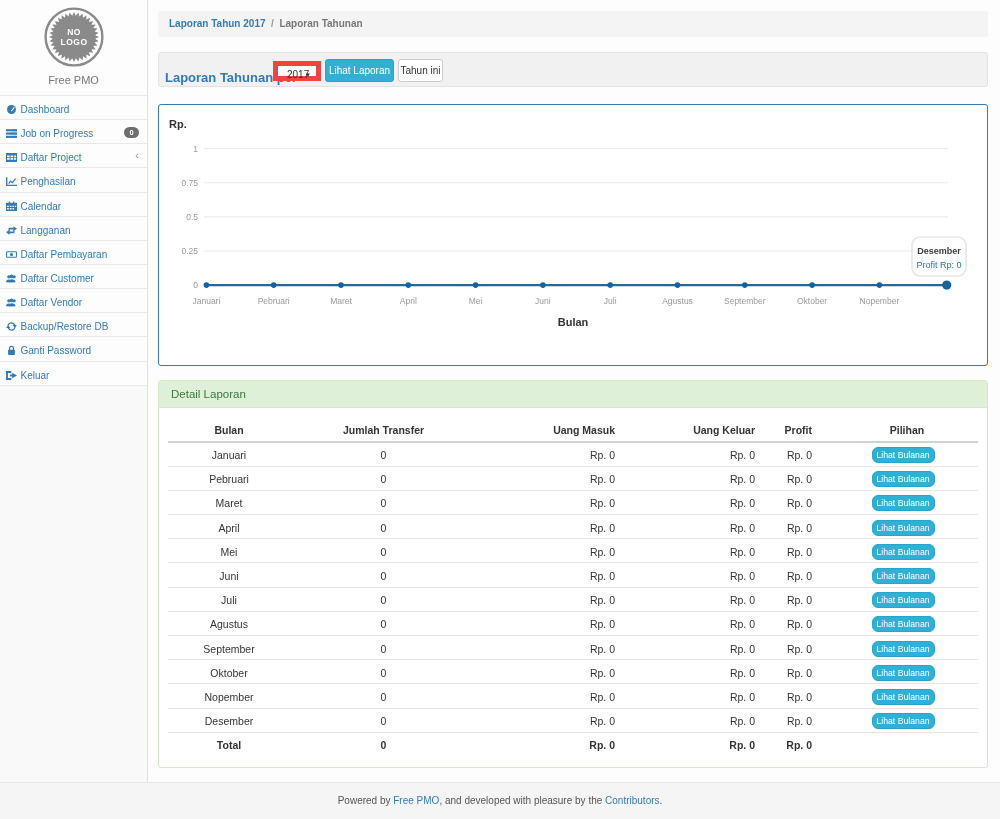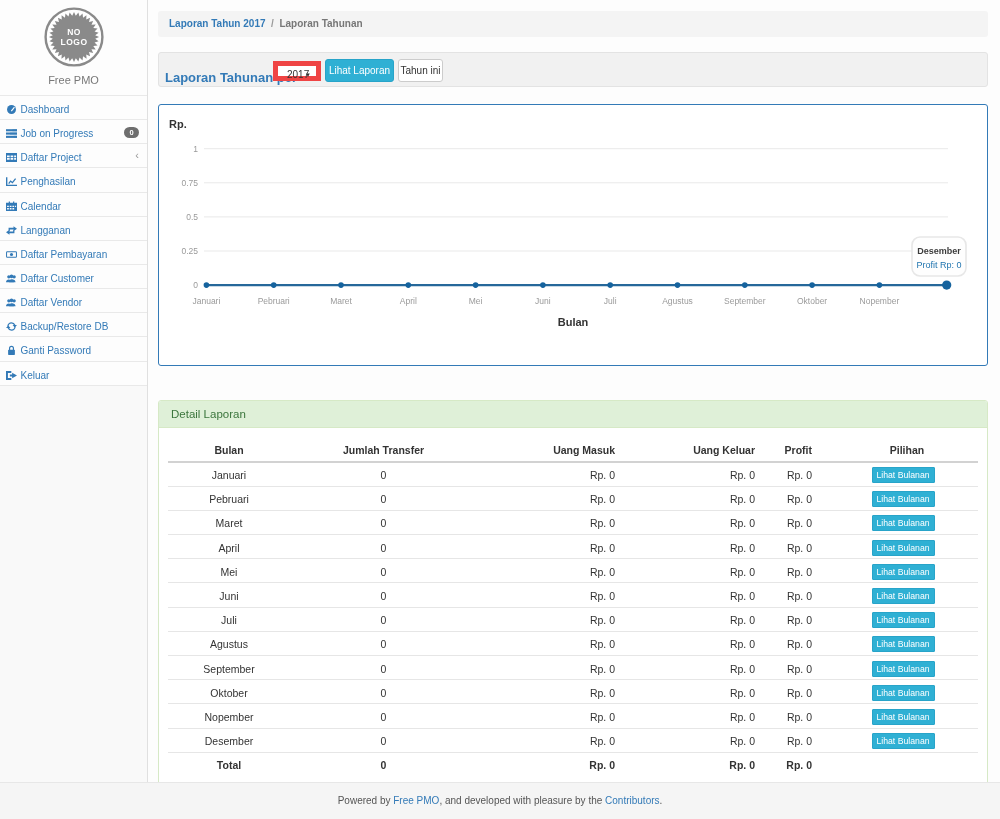--- a/index.html
+++ b/index.html
@@ -20,28 +20,28 @@
 #breadcrumb .cur { color:#777; }
 #formbar { position:absolute; left:10px; top:52px; width:830px; height:35px; background:#f1f1f1; border:1px solid #e3e3e3; border-radius:3px; }
 #formbar .lbl { position:absolute; left:6px; top:8px; line-height:34px; font-size:13px; font-weight:bold; color:#337ab7; }
 #selectbox { position:absolute; left:114px; top:8px; width:48px; height:20px; background:#fff; border:5px solid #ef4444; font-size:10px; color:#333; line-height:18px; padding-left:9px; }
 #selectbox .car { position:absolute; right:5px; top:0px; font-size:6px; color:#333; line-height:18px; }
 .btn { display:inline-block; font-size:10px; text-align:center; border-radius:3px; }
 #btn-lihat { position:absolute; left:166px; top:6px; width:69px; height:23px; line-height:22px; background:#2fb0d4; border:1px solid #28a4c9; color:#fff; }
 #btn-tahun { position:absolute; left:239px; top:6px; width:45px; height:23px; line-height:22px; background:#fff; border:1px solid #ccc; color:#333; }
 #chartpanel { position:absolute; left:10px; top:104px; width:830px; height:262px; background:#fff; border:1px solid #337ab7; border-radius:3px; }
 #chartpanel .hd { height:26px; background:#337ab7; color:#fff; font-size:11.5px; line-height:25px; padding-left:12px; border-radius:2px 2px 0 0; }
-#detailpanel { position:absolute; left:10px; top:380px; width:830px; height:388px; background:#fff; border:1px solid #d6e9c6; border-radius:3px;margin-top:20px; }
+#detailpanel { position:absolute; left:10px; top:380px; width:830px; height:388px; background:#fff; border:1px solid #d6e9c6; border-radius:3px; }
 #detailpanel .hd { height:27px; background:#dff0d8; color:#3c763d; font-size:11.5px; line-height:26px; padding-left:12px; border-bottom:1px solid #d6e9c6; border-radius:2px 2px 0 0; }
 #rpt { position:absolute; left:9px; top:38.5px; width:810px; border-collapse:collapse; table-layout:fixed; font-size:10.5px; color:#333; }
 #rpt th { font-weight:bold; border-bottom:2px solid #d2d2d2; padding:4px 8px 5px; }
 #rpt td { border-bottom:1px solid #e6e6e6; padding:4.6px 8px 2.6px; }
 #rpt tr.total td { border-bottom:none; font-weight:bold; padding-top:6px; padding-bottom:6px; }
 #rpt .c { text-align:center; } #rpt .r { text-align:right; }
-.btn-xs { display:inline-block; margin-left:8px; width:63px; height:16px; line-height:15px; background:#2fb0d4; border:1px solid #28a4c9; border-radius:1px; color:#fff; font-size:8.7px; text-align:center; }
+.btn-xs { display:inline-block; margin-left:8px; width:63px; height:16px; line-height:15px; background:#2fb0d4; border:1px solid #28a4c9; border-radius:6px; color:#fff; font-size:8.7px; text-align:center; }
 #footer { position:absolute; left:0; top:782px; width:1000px; height:37px; background:#f5f5f5; border-top:1px solid #e7e7e7; text-align:center; font-size:10px; color:#555; line-height:36px; }
 </style>
 </head>
 <body>
 <div id="sidebar">
   <div id="logo-area">
     <svg width="60" height="60" viewBox="0 0 60 60">
       <circle cx="30" cy="30" r="28.4" fill="#fff" stroke="#8a8a8a" stroke-width="2.4"></circle>
       <polygon transform="translate(30,30) scale(1.065) translate(-23.5,-23.5)" fill="#8a8a8a" points="23.5,0.0 25.2,3.6 27.6,0.4 28.7,4.2 31.5,1.4 32.0,5.4 35.2,3.1 35.0,7.1 38.6,5.5 37.6,9.4 41.5,8.4 39.9,12.0 43.9,11.8 41.6,15.0 45.6,15.5 42.8,18.3 46.6,19.4 43.4,21.8 47.0,23.5 43.4,25.2 46.6,27.6 42.8,28.7 45.6,31.5 41.6,32.0 43.9,35.2 39.9,35.0 41.5,38.6 37.6,37.6 38.6,41.5 35.0,39.9 35.3,43.9 32.0,41.6 31.5,45.6 28.7,42.8 27.6,46.6 25.2,43.4 23.5,47.0 21.8,43.4 19.4,46.6 18.3,42.8 15.5,45.6 15.0,41.6 11.7,43.9 12.0,39.9 8.4,41.5 9.4,37.6 5.5,38.6 7.1,35.0 3.1,35.3 5.4,32.0 1.4,31.5 4.2,28.7 0.4,27.6 3.6,25.2 0.0,23.5 3.6,21.8 0.4,19.4 4.2,18.3 1.4,15.5 5.4,15.0 3.1,11.8 7.1,12.0 5.5,8.4 9.4,9.4 8.4,5.5 12.0,7.1 11.8,3.1 15.0,5.4 15.5,1.4 18.3,4.2 19.4,0.4 21.8,3.6"></polygon>
       <text x="30" y="27.5" text-anchor="middle" fill="#fff" font-size="8.5" font-weight="bold" letter-spacing="0.5">NO</text>

